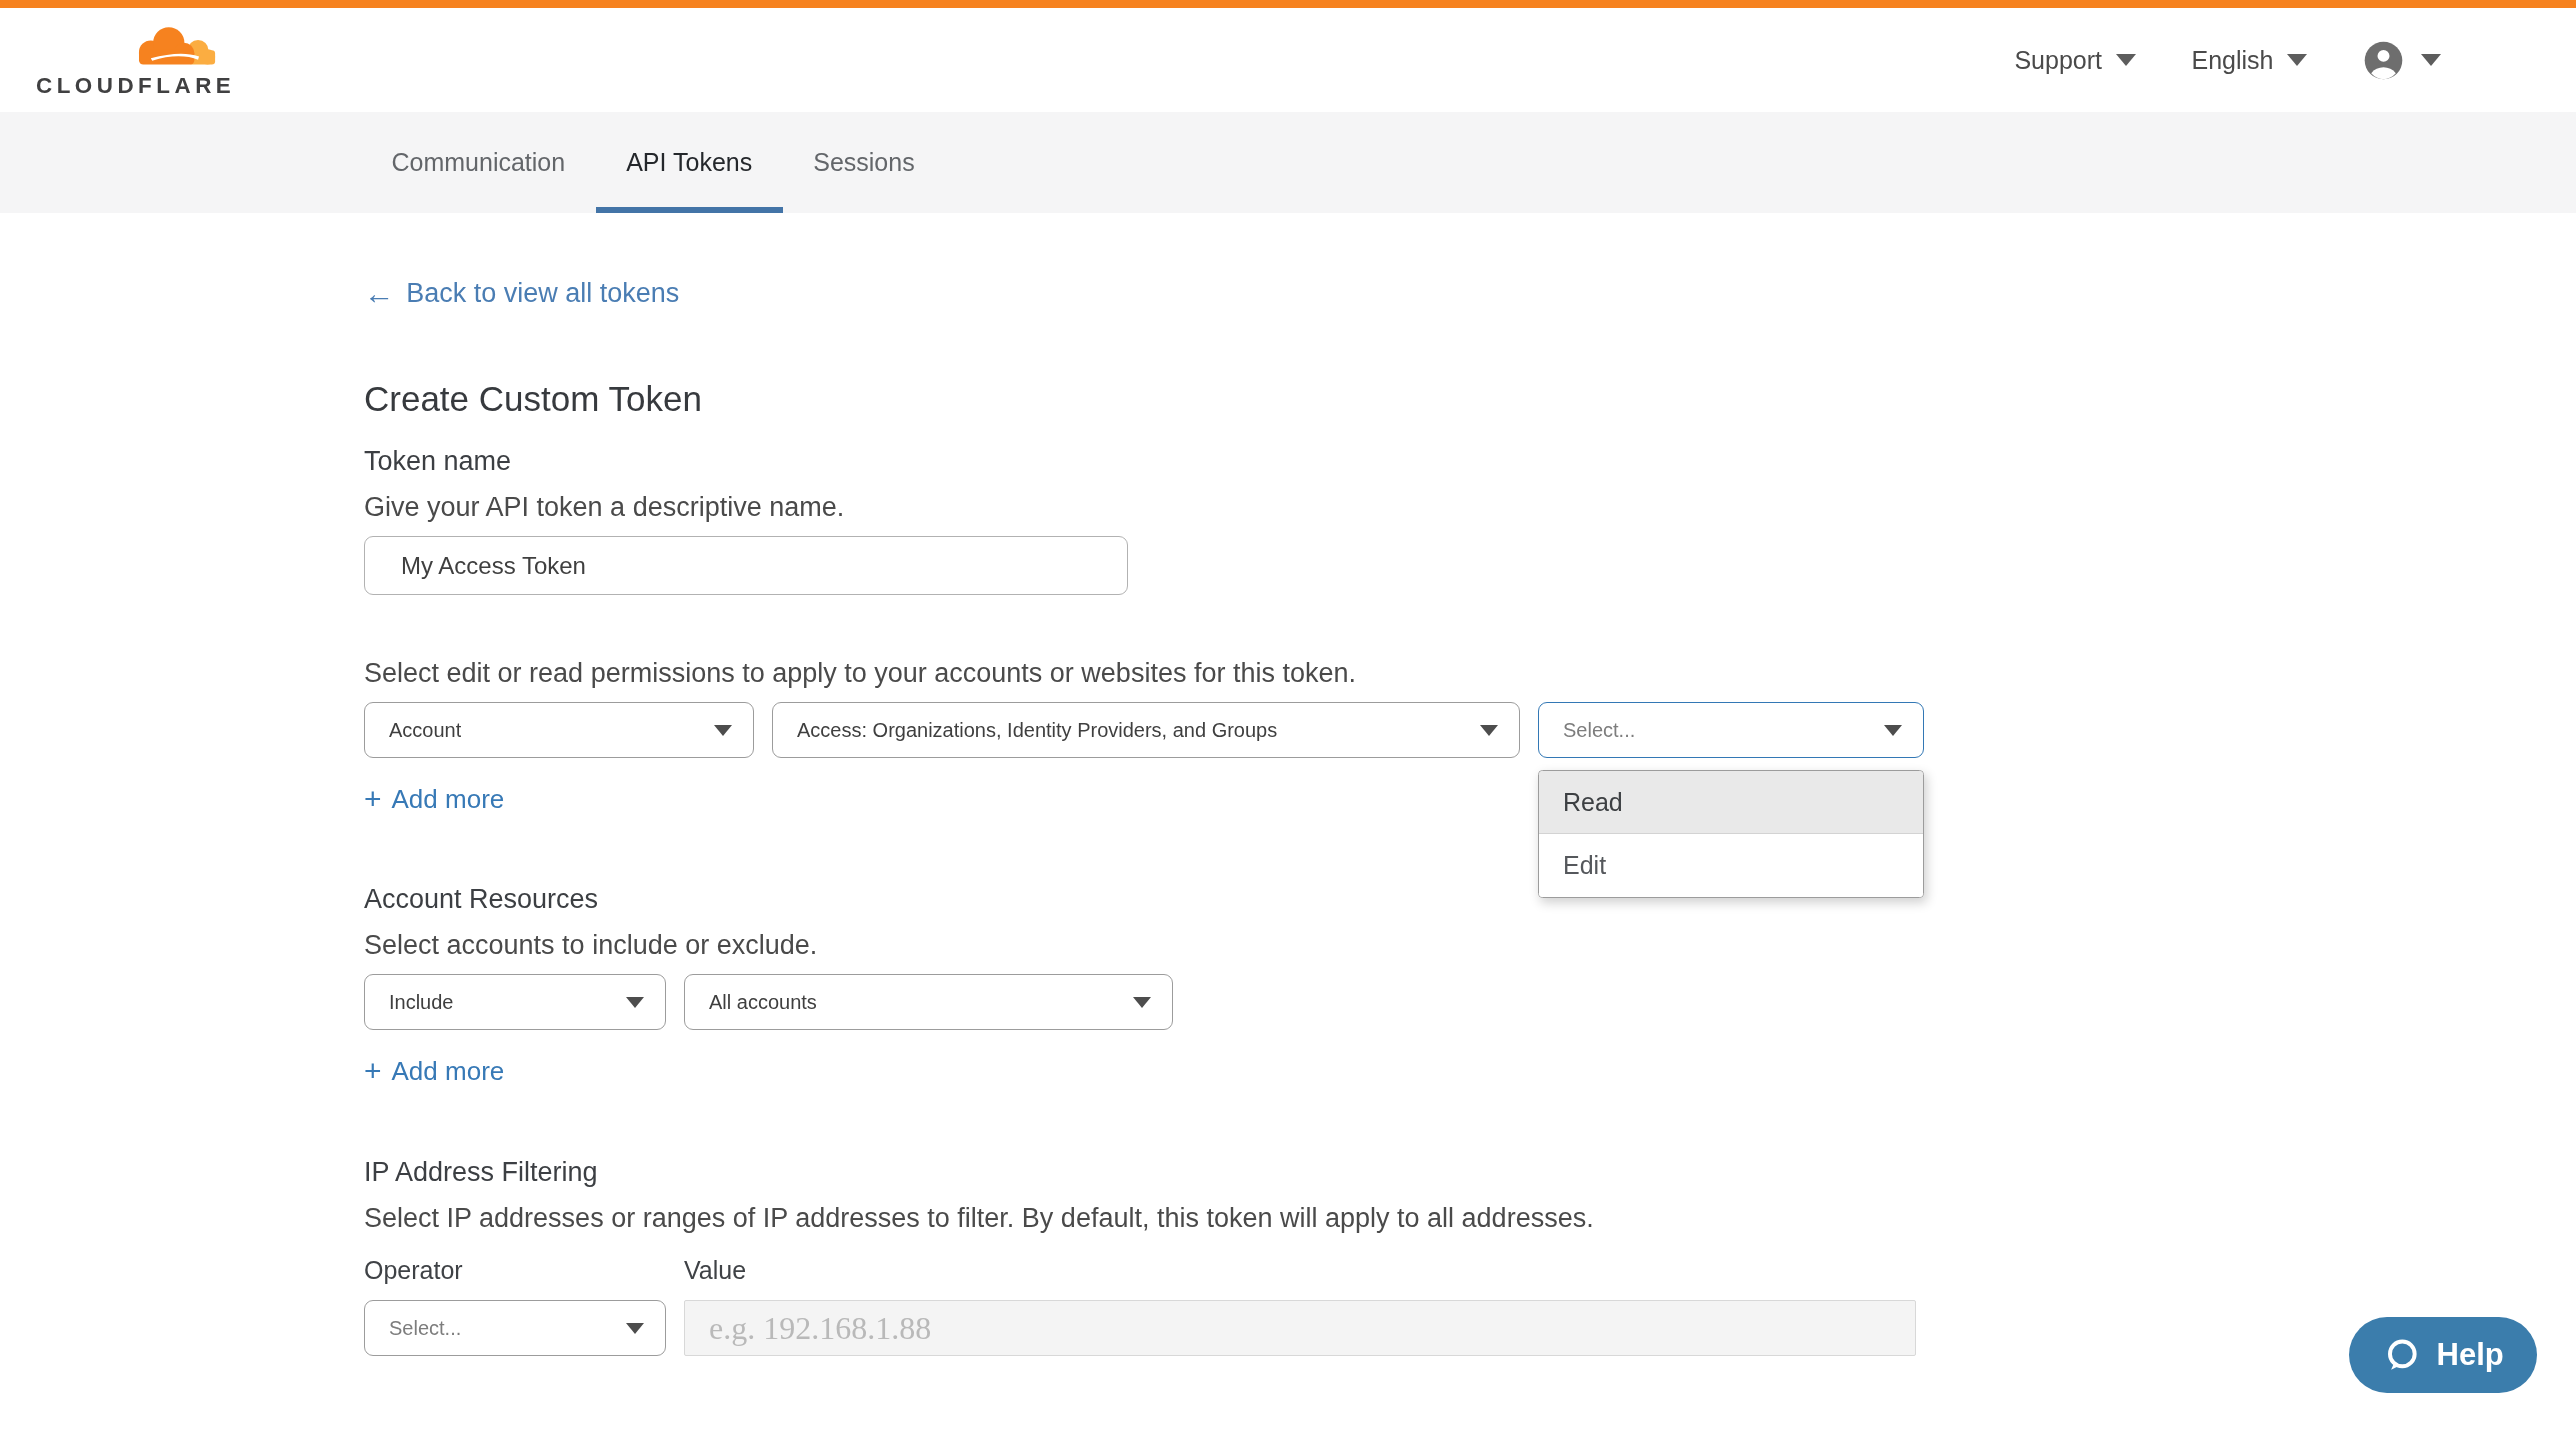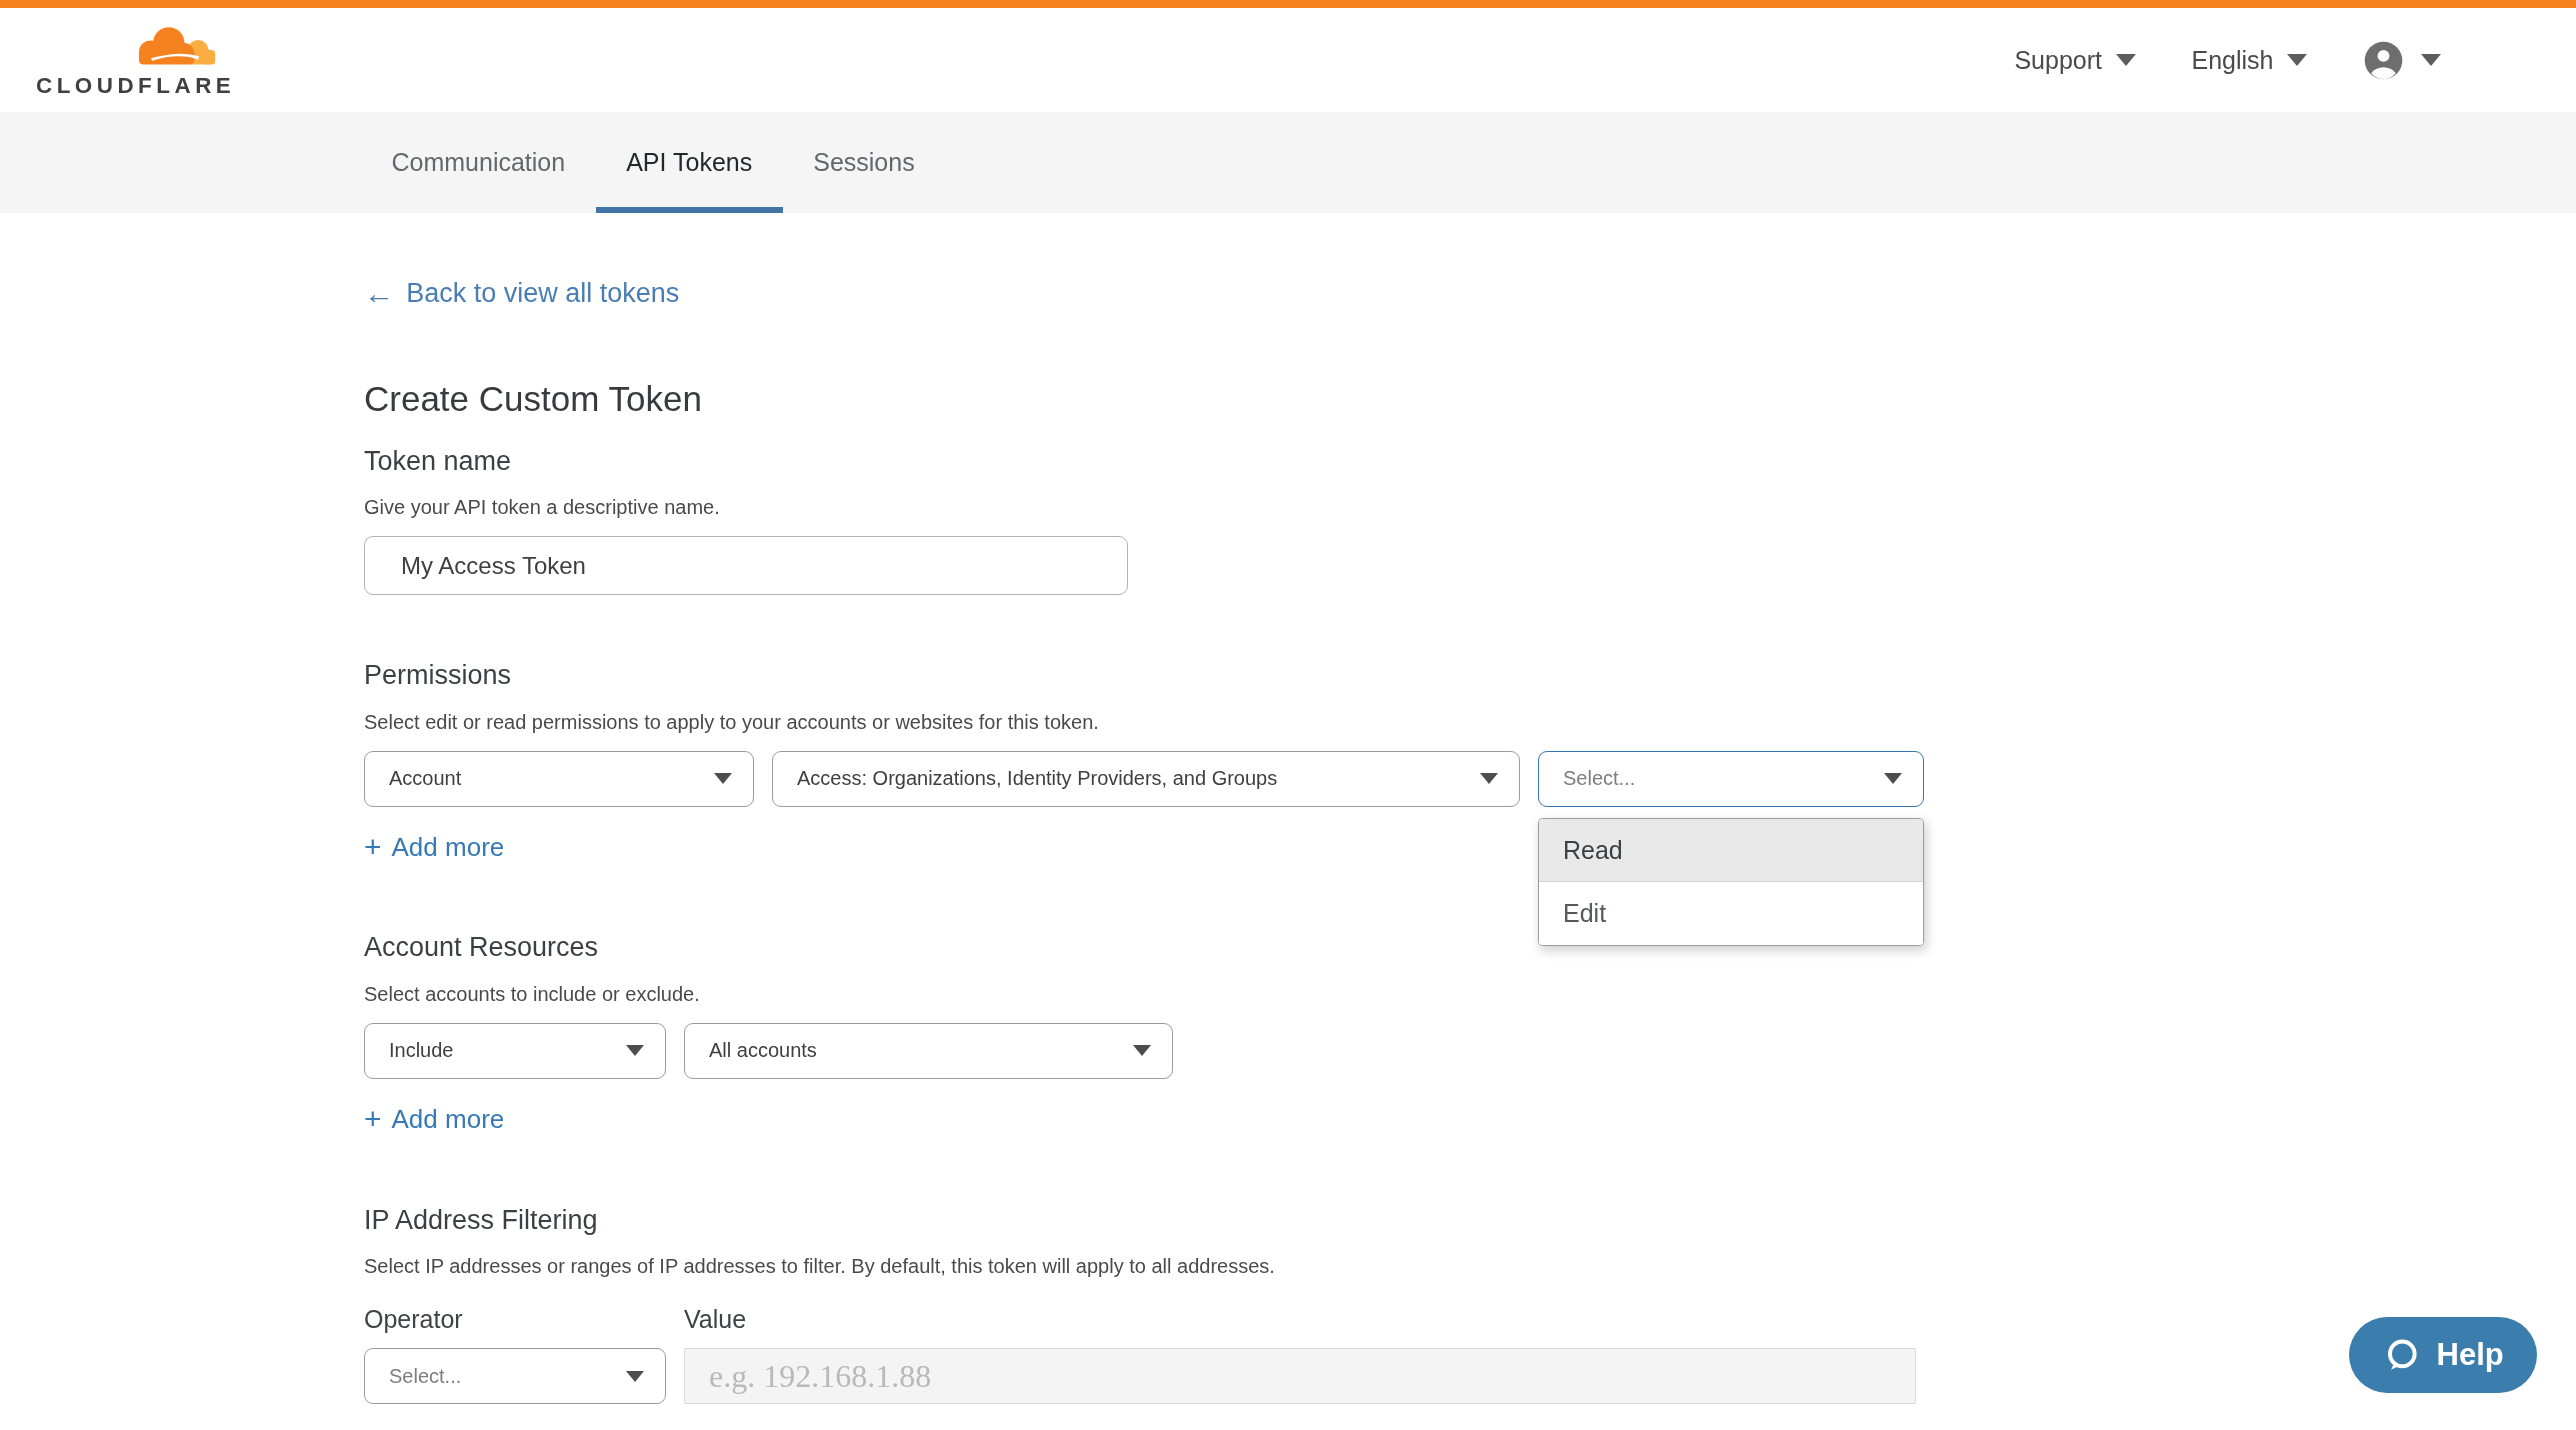--- a/index.html
+++ b/index.html
@@ -63,21 +63,21 @@
 
   .page-title {
     font-size: 35px; font-weight: 400; color: #373a3e;
     line-height: 43px; margin: 0 0 24px 0;
   }
   .section-heading {
     font-size: 27px; font-weight: 400; color: #3c3f43;
     line-height: 34px; margin: 0 0 14.4px 0;
   }
   .section-desc {
-    font-size: 20px; color: #4a4a4a; line-height: 30.5px; margin: 0 0 13.5px 0;
+    font-size: 27px; color: #4a4a4a; line-height: 30.5px; margin: 0 0 13.5px 0;
   }
 
   .text-input {
     width: 764px; height: 59px;
     border: 1.8px solid #b2b2b2; border-radius: 9px;
     font-family: inherit; font-size: 24px; color: #3f3f3f;
     padding: 0 36px; background: #fff; outline: none;
   }
 
   .row { display: flex; gap: 18px; }
@@ -216,21 +216,20 @@
 
   
   <div>
     <h2 class="section-heading">Token name</h2>
     <p class="section-desc">Give your API token a descriptive name.</p>
     <input class="text-input" type="text" value="My Access Token" style="">
   </div>
 
   
   <div style="margin-top:63px">
-    <h2 class="section-heading">Permissions</h2>
     <p class="section-desc">Select edit or read permissions to apply to your accounts or websites for this token.</p>
     <div class="row">
       <div class="select w-scope">
         <span class="sel-label">Account</span>
         <span class="caret"></span>
       </div>
       <div class="select w-resource">
         <span class="sel-label">Access: Organizations, Identity Providers, and Groups</span>
         <span class="caret"></span>
       </div>

